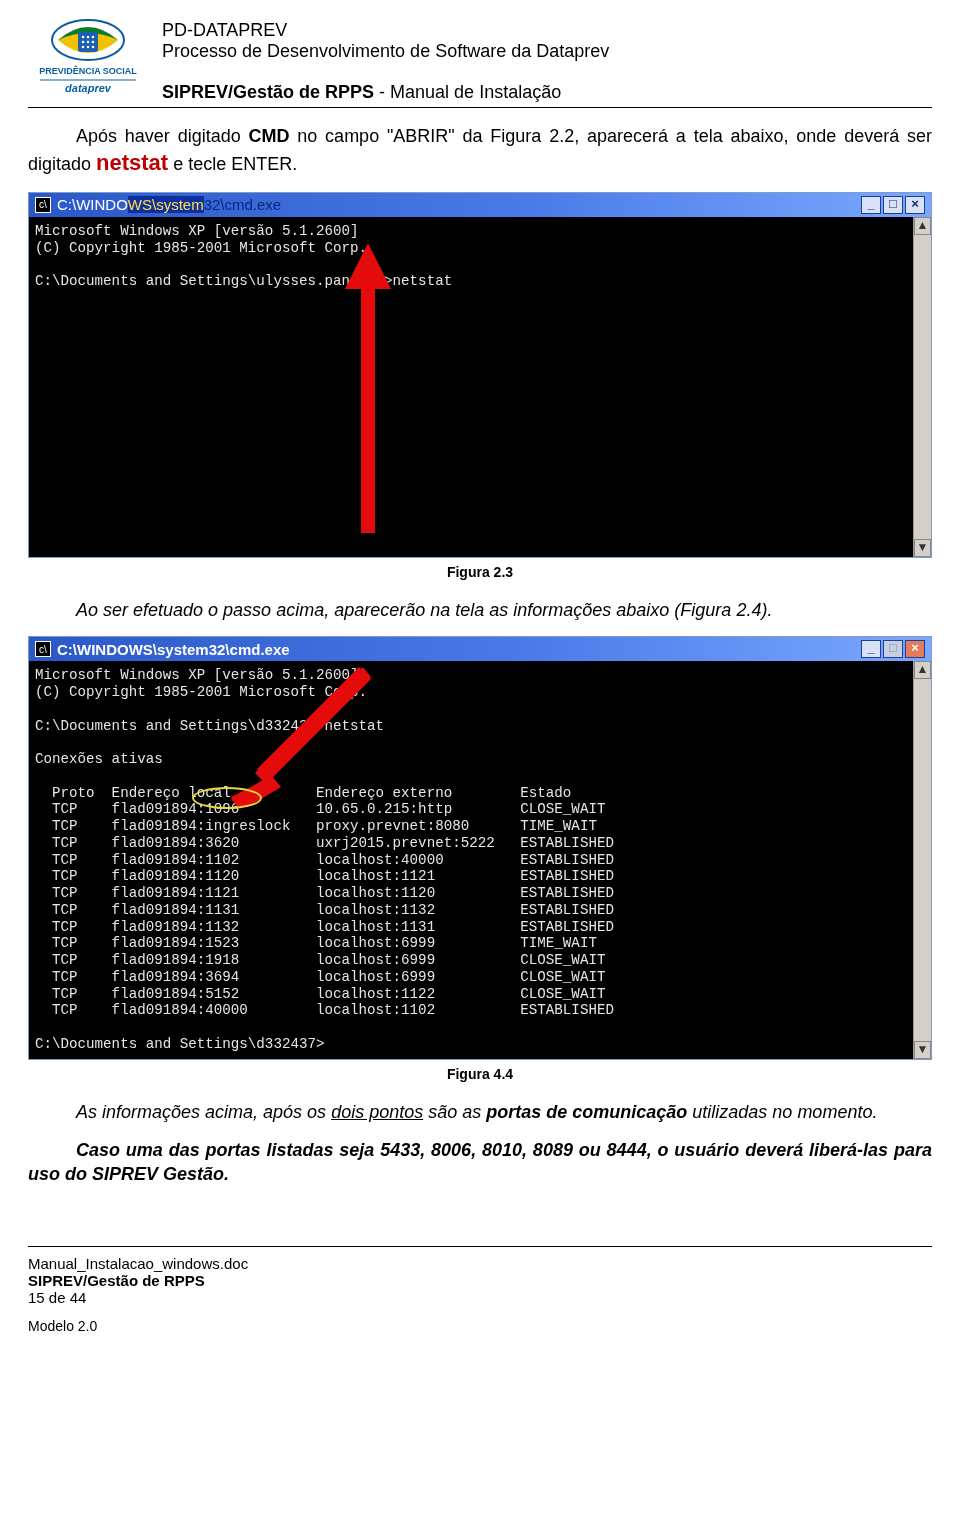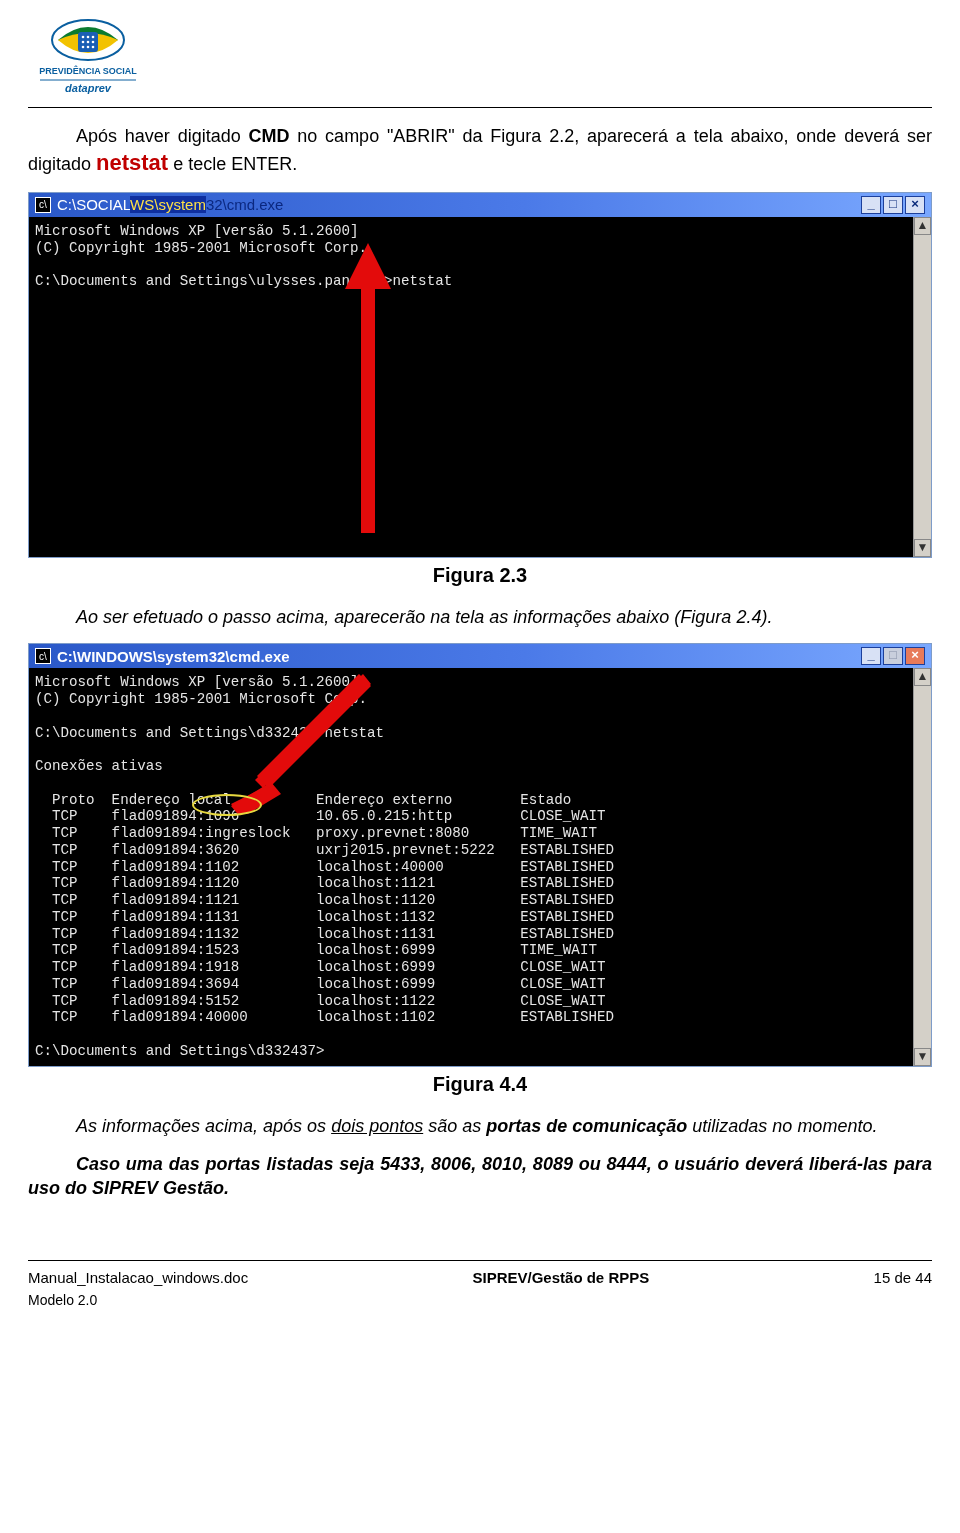--- a/index.html
+++ b/index.html
@@ -126,33 +126,34 @@
     top: 126px;
     width: 70px;
     height: 22px;
     border: 2px solid #e6d83f;
     border-radius: 50%;
   }
 
   .fig-caption {
     text-align: center;
     font-weight: bold;
-    font-size: 20px;
+    font-size: 14px;
     margin: 6px 0 18px 0;
   }
 
   .footer-rule { border: 0; border-top: 1.5px solid #000; margin-top: 60px; }
   .footer-row {
     display: flex;
     justify-content: space-between;
     font-size: 15px;
     padding-top: 8px;
+    flex-direction: column;
   }
   .footer-row .mid { font-weight: bold; }
-  .modelo { font-size: 14px; margin-top: 6px; }
+  .modelo { font-size: 14px; margin-top: 12px; }
 </style>
 </head>
 <body>
 
 <div class="hdr">
   <div class="logo-wrap">
     <svg class="logo-svg" viewBox="0 0 120 80">
       <ellipse cx="60" cy="22" rx="36" ry="20" fill="#fff" stroke="#0a5fa0" stroke-width="2"></ellipse>
       <path d="M30 22 Q60 -4 90 22 Q60 36 30 22 Z" fill="#0a7b2f"></path>
       <path d="M30 22 Q60 8 90 22 Q60 48 30 22 Z" fill="#f2c200"></path>
@@ -166,30 +167,37 @@
           <circle cx="65" cy="24" r="1.3"></circle>
         <circle cx="55" cy="29" r="1.3"></circle>
           <circle cx="60" cy="29" r="1.3"></circle>
           <circle cx="65" cy="29" r="1.3"></circle>
       </g>
       <text x="60" y="56" text-anchor="middle" font-size="9" font-weight="bold" fill="#0a5fa0" font-family="Arial">PREVIDÊNCIA SOCIAL</text>
       <line x1="12" y1="62" x2="108" y2="62" stroke="#0a5fa0" stroke-width="1"></line>
       <text x="60" y="74" text-anchor="middle" font-size="11" font-style="italic" font-weight="bold" fill="#0a5fa0" font-family="Arial">dataprev</text>
     </svg>
   </div>
+  <div class="hdr-text">
+    <div class="hdr-l1">PD-DATAPREV</div>
+    <div class="hdr-l2">Processo de Desenvolvimento de Software da Dataprev</div>
+    <div class="hdr-l3">
+      <b>SIPREV/Gestão de RPPS</b><span> - Manual de Instalação</span>
+    </div>
+  </div>
 </div>
 
 <p class="para indent">
   <span>Após haver digitado </span><b>CMD</b><span> no campo "ABRIR" da Figura 2.2, aparecerá a tela abaixo, onde deverá ser digitado </span><span class="netstat-word">netstat</span><span> e tecle ENTER.</span>
 </p>
 
 <div class="terminal-frame">
   <div class="tf-titlebar">
     <span class="tf-icon">c\</span>
-    <span class="tf-title"><span>C:\SOCIAL</span><span style="background:#0f2f9f;color:#fde047">WS\system</span><span style="color:#0b2880">32\cmd.exe</span></span>
+    <span class="tf-title"><span>C:\WINDO</span><span style="background:#0f2f9f;color:#fde047">WS\system</span><span style="color:#0b2880">32\cmd.exe</span></span>
     <span class="tf-buttons">
       <span class="tf-btn">_</span>
       <span class="tf-btn">□</span>
       <span class="tf-btn">×</span>
     </span>
   </div>
   <div class="tf-body" style="height:340px;">
     <div class="tf-scroll-right">
       <div class="arrow up">▲</div>
       <div class="arrow dn">▼</div>

